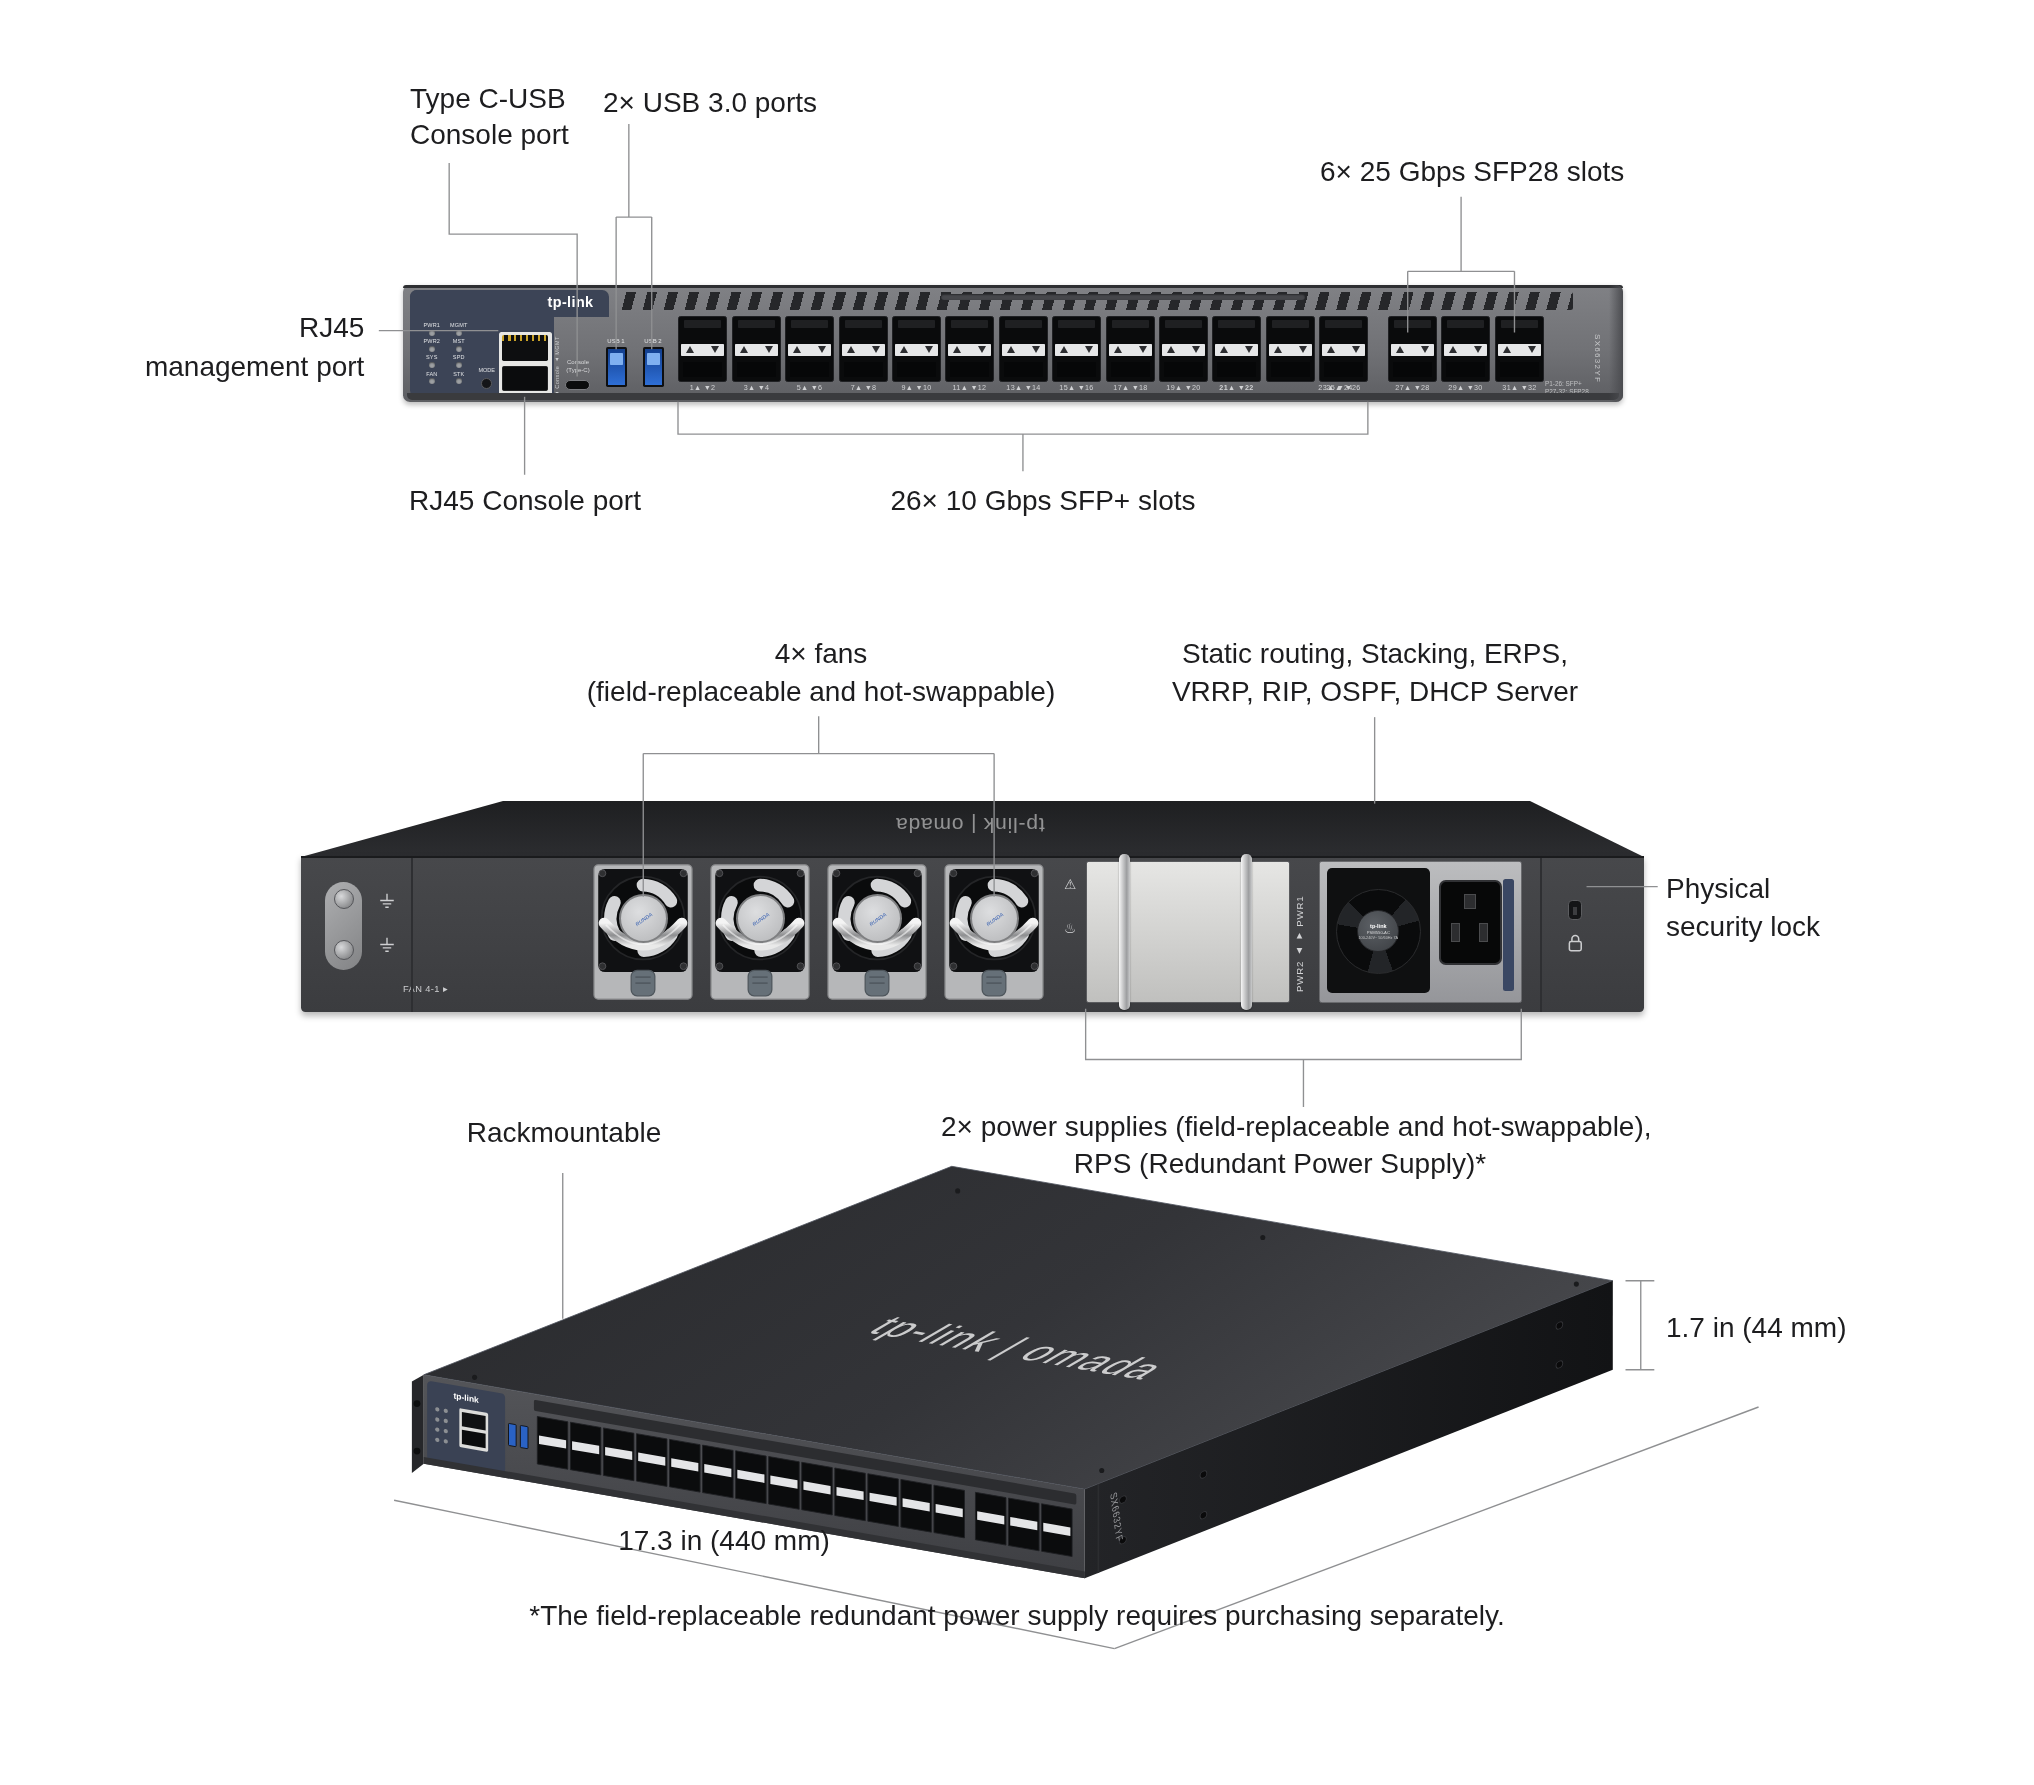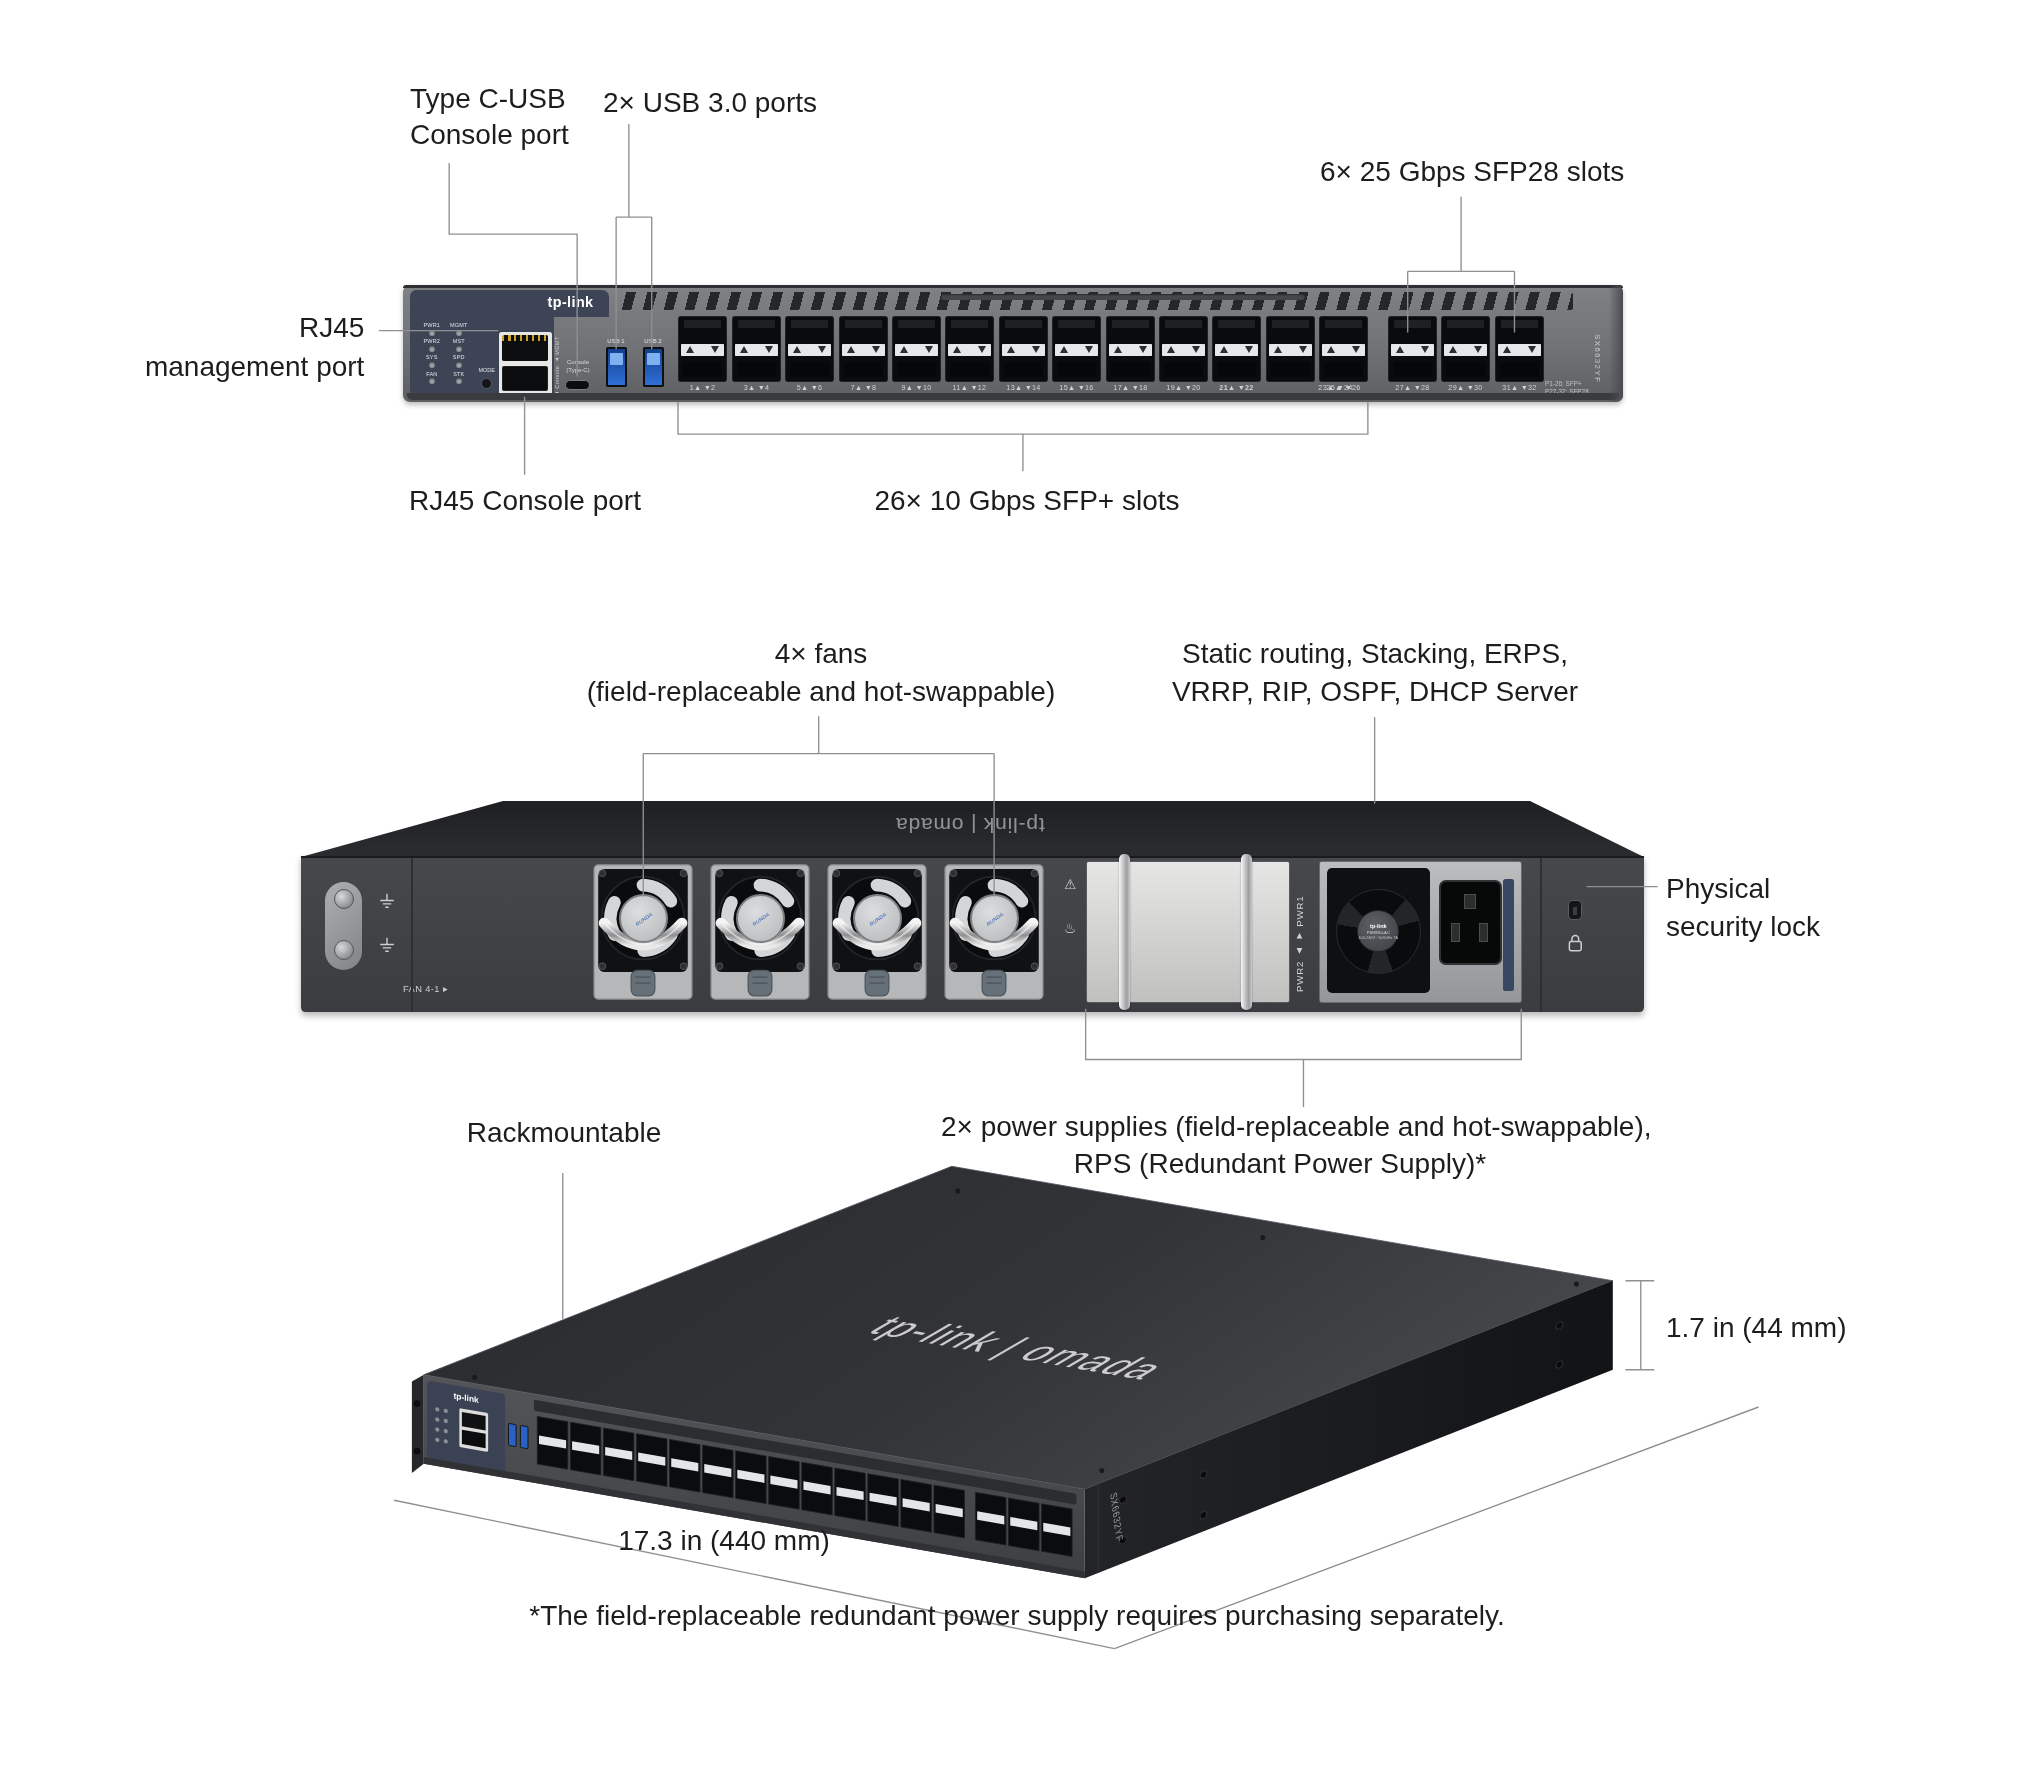--- a/index.html
+++ b/index.html
@@ -116,21 +116,21 @@
 
 <div id="canvas">
 
   <div class="lbl" style="left:410px; top:81px;">Type C-USB</div>
   <div class="lbl" style="left:410px; top:117px;">Console port</div>
   <div class="lbl" style="left:603px; top:85px;">2× USB 3.0 ports</div>
   <div class="lbl" style="left:1320px; top:154px;">6× 25 Gbps SFP28 slots</div>
   <div class="lbl r" style="left:25.4px; top:310px;">RJ45</div>
   <div class="lbl r" style="left:25.4px; top:349px;">management port</div>
   <div class="lbl c" style="left:186px; top:483px;">RJ45 Console port</div>
-  <div class="lbl c" style="left:688px; top:483px;">26× 10 Gbps SFP+ slots</div>
+  <div class="lbl c" style="left:704px; top:483px;">26× 10 Gbps SFP+ slots</div>
 
   <div class="lbl c" style="left:482px; top:636px;">4× fans</div>
   <div class="lbl c" style="left:482px; top:674px;">(field-replaceable and hot-swappable)</div>
   <div class="lbl c" style="left:1036px; top:674px;">VRRP, RIP, OSPF, DHCP Server</div>
   <div class="lbl c" style="left:1036px; top:636px;">Static routing, Stacking, ERPS,</div>
   <div class="lbl" style="left:1666px; top:871px;">Physical</div>
   <div class="lbl" style="left:1666px; top:909px;">security lock</div>
   <div class="lbl c" style="left:941px; top:1109px;">2× power supplies (field-replaceable and hot-swappable),</div>
   <div class="lbl c" style="left:225px; top:1115px;">Rackmountable</div>
 

